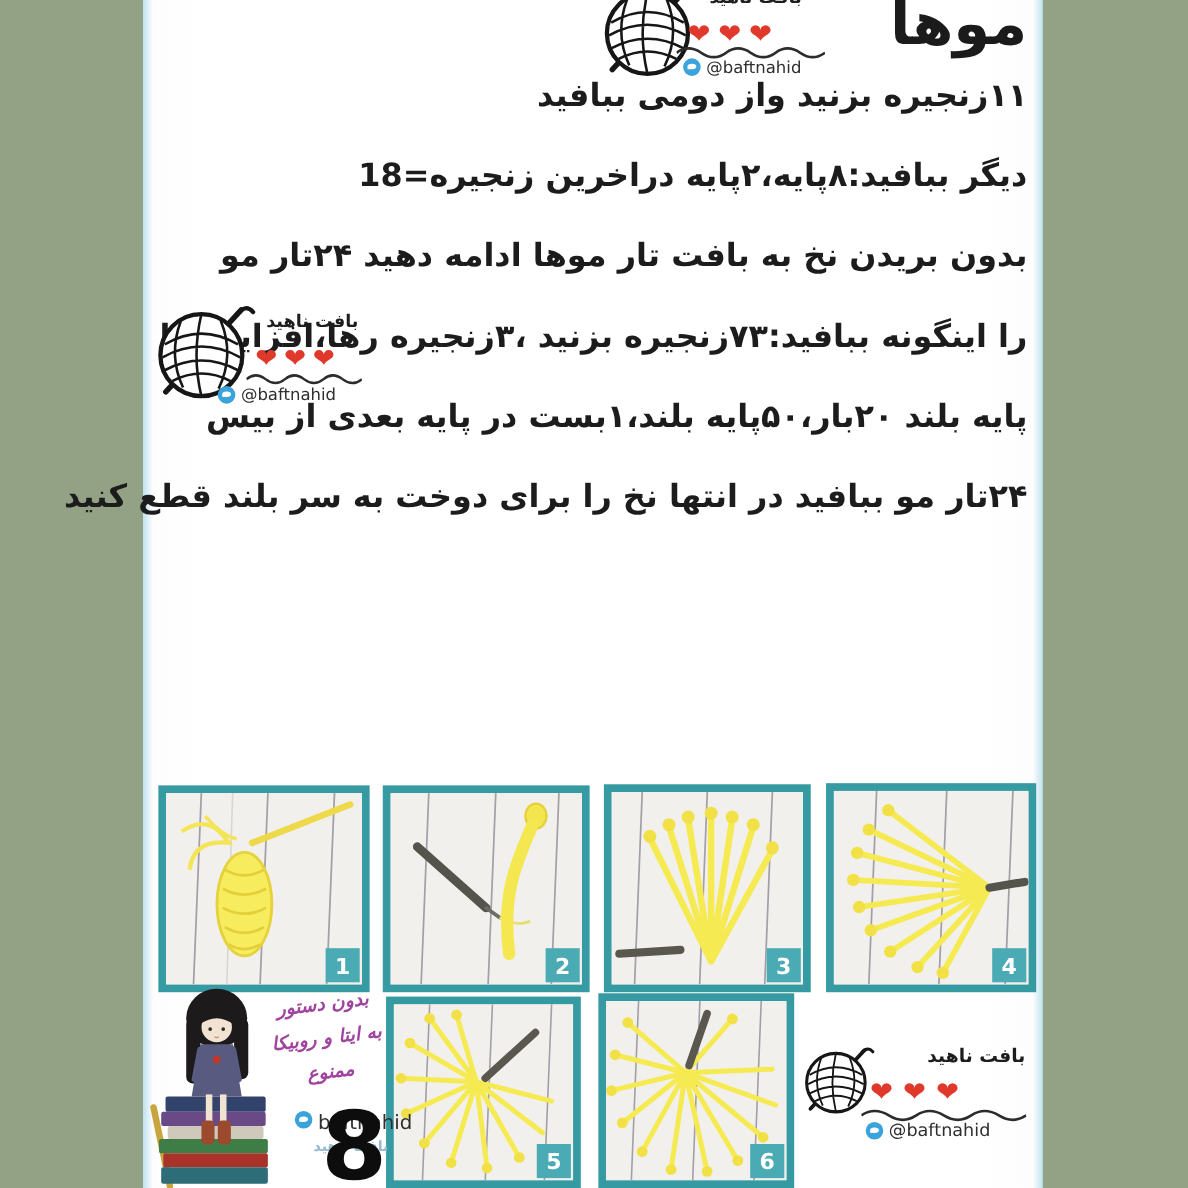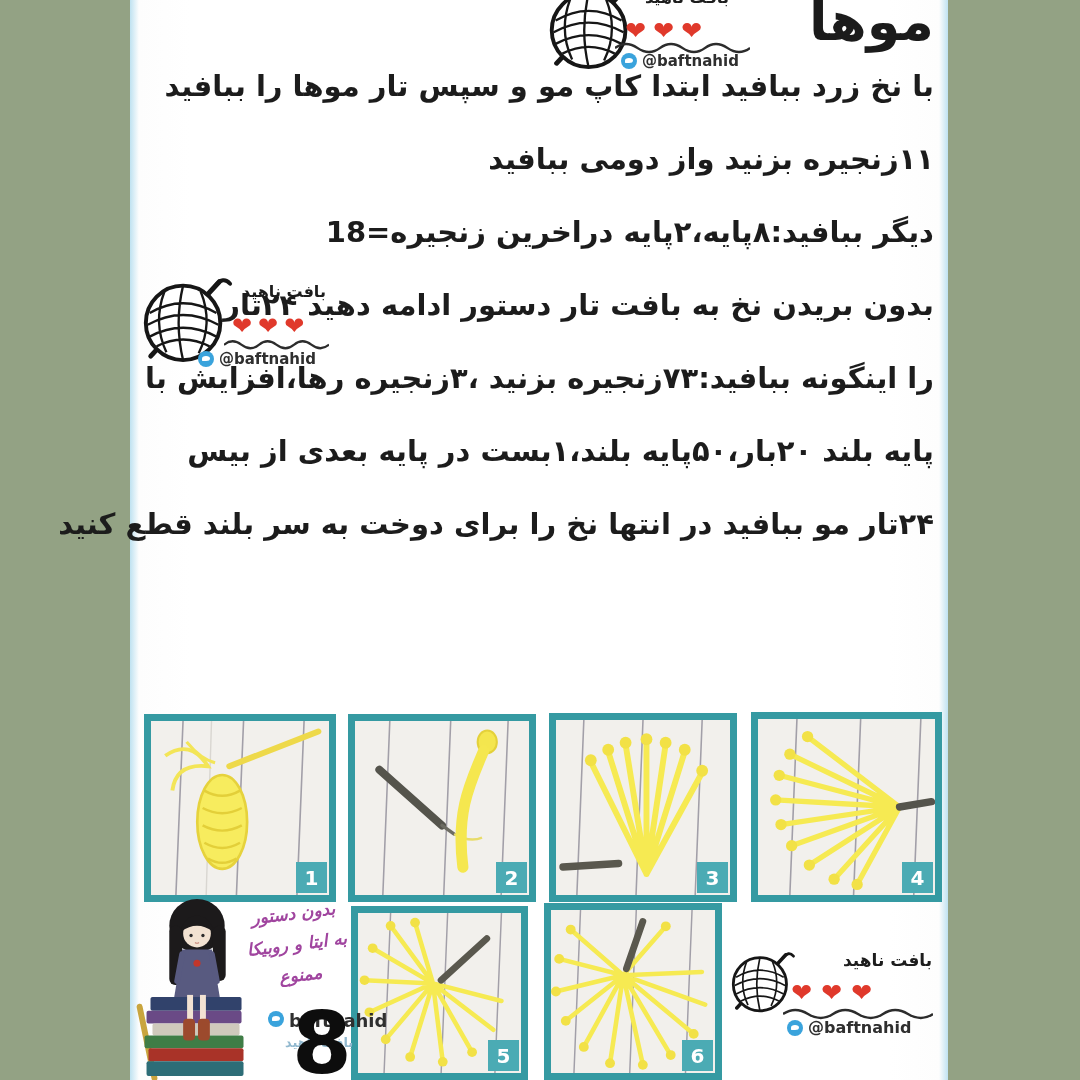--- a/index.html
+++ b/index.html
@@ -36,21 +36,21 @@
     position:absolute;display:flex;align-items:center;gap:5px;white-space:nowrap;
   }
   .tw-circle{
     display:inline-block;width:16px;height:16px;border-radius:50%;
     background:#3aa3dc;position:relative;flex:0 0 auto;
   }
   .tw-circle::after{
     content:"";position:absolute;left:4px;top:5px;width:8px;height:5px;
     border-radius:60% 60% 60% 20%;background:#ffffff;
   }
-  .handle-text{font-weight:bold;color:#2f2f2f;text-align:right;}
+  .handle-text{font-weight:normal;color:#2f2f2f;text-align:right;}
   
   .photo{
     position:absolute;border:7px solid #359aa2;background:#f2f0ec;box-sizing:border-box;
   }
   .photo svg{display:block;width:100%;height:100%;}
   .badge{
     position:absolute;right:2px;bottom:2px;width:31px;height:31px;
     background:#4babb4;color:#ffffff;font-size:20px;font-weight:bold;
     display:flex;align-items:center;justify-content:center;
   }
@@ -68,24 +68,23 @@
   }
 </style>
 </head>
 <body>
 
 <div class="page">
 
   <div class="doc-title">موها</div>
 
   <div class="instructions">
-    <p>با نخ زرد ببافید ابتدا کاپ مو و سپس تار موها را ببافید</p>
     <p>۱۱زنجیره بزنید واز دومی ببافید</p>
     <p>دیگر ببافید:۸پایه،۲پایه دراخرین زنجیره=18</p>
-    <p>بدون بریدن نخ به بافت تار دستور ادامه دهید ۲۴تار مو</p>
+    <p>بدون بریدن نخ به بافت تار موها ادامه دهید ۲۴تار مو</p>
     <p>را اینگونه ببافید:۷۳زنجیره بزنید ،۳زنجیره رها،افزایش با</p>
     <p>پایه بلند ۲۰بار،۵۰پایه بلند،۱بست در پایه بعدی از بیس</p>
     <p>۲۴تار مو ببافید در انتها نخ را برای دوخت به سر بلند قطع کنید</p>
   </div>
 
   <div class="logo" style="left:413px;top:-24px;width:210px;height:100px;">
     <svg style="position:absolute;left:0;top:0;" width="97" height="97" viewBox="0 0 100 100">
       <line x1="14" y1="90" x2="84" y2="14" stroke="#161616" stroke-width="5" stroke-linecap="round"></line>
       <path d="M 80,18 q 8,-10 15,-2" stroke="#161616" stroke-width="4" fill="none" stroke-linecap="round"></path>
       <circle cx="47" cy="56" r="38" fill="#ffffff" stroke="#161616" stroke-width="4"></circle>

